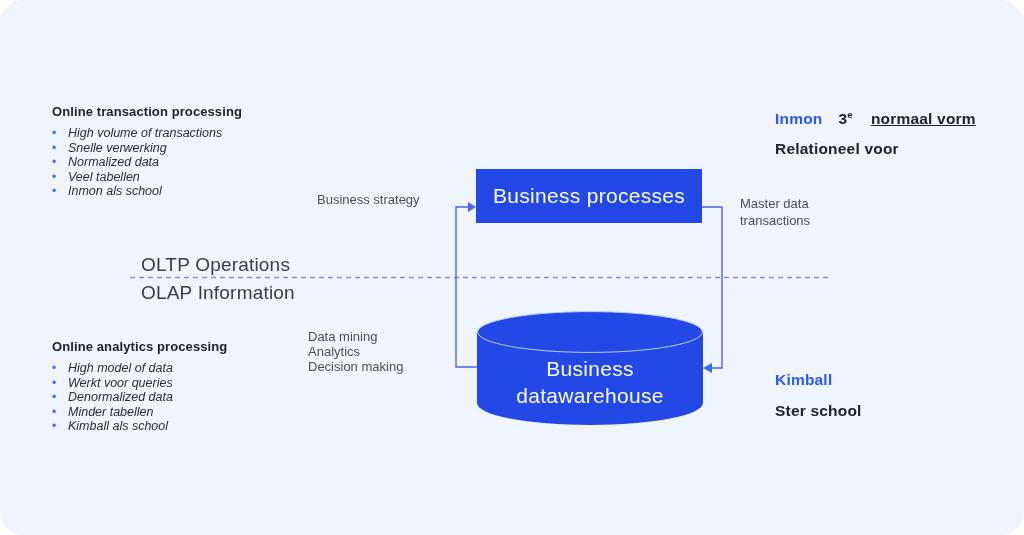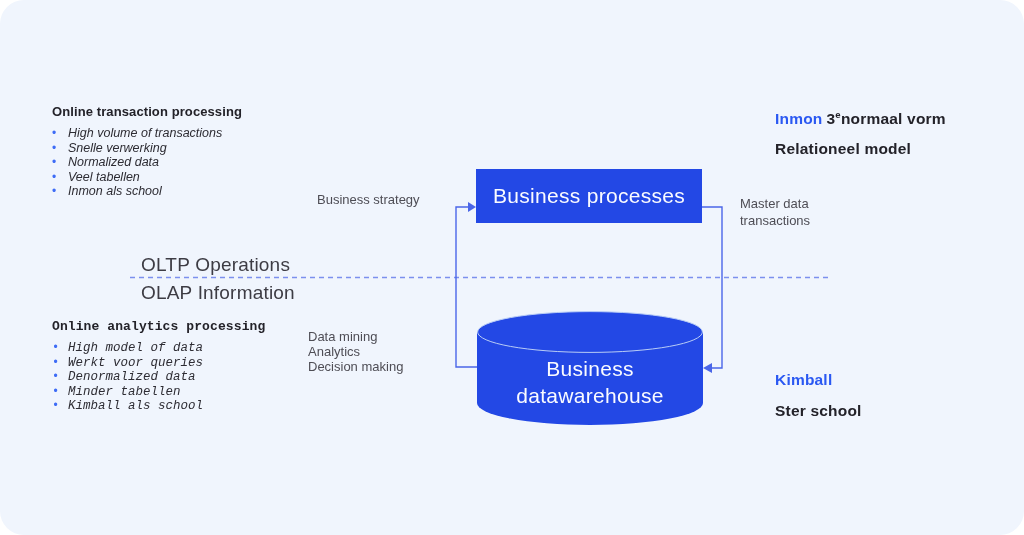--- a/index.html
+++ b/index.html
@@ -25,21 +25,21 @@
     background:var(--background);
     border-radius:24px;overflow:hidden;
   }
   svg.connectors{position:absolute;left:0;top:0;}
   svg .dashed{stroke:var(--dashed-line-blue);stroke-width:1.6;stroke-dasharray:5 4;fill:none;}
   svg .conn{stroke:var(--connector-blue);stroke-width:1.4;fill:none;}
   svg .arrow{fill:var(--connector-blue);}
   
   .feature-list{position:absolute;left:52px;width:290px;}
   .list-oltp{top:104px;}
-  .list-olap{top:319px;font-family:Liberation Mono, monospace;}
+  .list-olap{top:339px;}
   .list-title{font-size:13px;font-weight:bold;color:var(--dark-text);margin-bottom:7px;letter-spacing:.1px;}
   .list-item{display:flex;align-items:baseline;font-size:12.5px;font-style:italic;color:#2d2c33;line-height:14.6px;}
   .bullet{color:var(--bullet-blue);font-style:normal;font-size:12px;width:16px;flex:0 0 16px;}
   
   .zone-labels{position:absolute;left:141px;top:251px;font-size:19px;color:#3d3c44;}
   .zone-label{line-height:27.5px;letter-spacing:.2px;}
   
   .process-box{
     position:absolute;left:476px;top:169px;width:226px;height:54px;
     background:var(--shape-blue);display:flex;align-items:center;justify-content:center;
@@ -56,23 +56,23 @@
   .flow-label{position:absolute;font-size:13px;color:var(--gray-text);line-height:14.8px;}
   .label-strategy{left:317px;top:193px;}
   .label-master{left:740px;top:195px;line-height:17px;}
   .label-olap-actions{left:308px;top:330px;}
   
   .annotation{position:absolute;left:775px;font-size:15.5px;font-weight:bold;color:var(--dark-text);letter-spacing:.2px;}
   .ann-inmon{top:109px;}
   .ann-rel{top:140px;}
   .ann-kimball{top:371px;color:var(--accent-text-blue);}
   .ann-ster{top:402px;}
-  .annotation .name{color:var(--accent-text-blue);margin-right:4px;}
+  .annotation .name{color:var(--accent-text-blue);margin-right:16px;}
   .annotation sup{font-size:0.62em;}
-  .annotation .rest{margin-left:0;}
+  .annotation .rest{margin-left:18px;text-decoration:underline;}
 </style>
 </head>
 <body>
 
 <div class="canvas">
 
   <svg class="connectors" width="1024" height="535" viewBox="0 0 1024 535">
     <line class="dashed" x1="130" y1="277.5" x2="832" y2="277.5"></line>
     <path class="conn" d="M477 367 H456 V207 H468"></path>
     <polygon class="arrow" points="468,202 468,212 476,207"></polygon>
@@ -155,17 +155,17 @@
 
   <div class="flow-label label-olap-actions">
     <div>Data mining</div>
     <div>Analytics</div>
     <div>Decision making</div>
   </div>
 
   <div class="annotation ann-inmon">
     <span class="name">Inmon</span><span>3</span><sup>e</sup><span class="rest">normaal vorm</span>
   </div>
-  <div class="annotation ann-rel">Relationeel model</div>
+  <div class="annotation ann-rel">Relationeel voor</div>
   <div class="annotation ann-kimball">Kimball</div>
   <div class="annotation ann-ster">Ster school</div>
 
 </div>
 
 </body></html>

